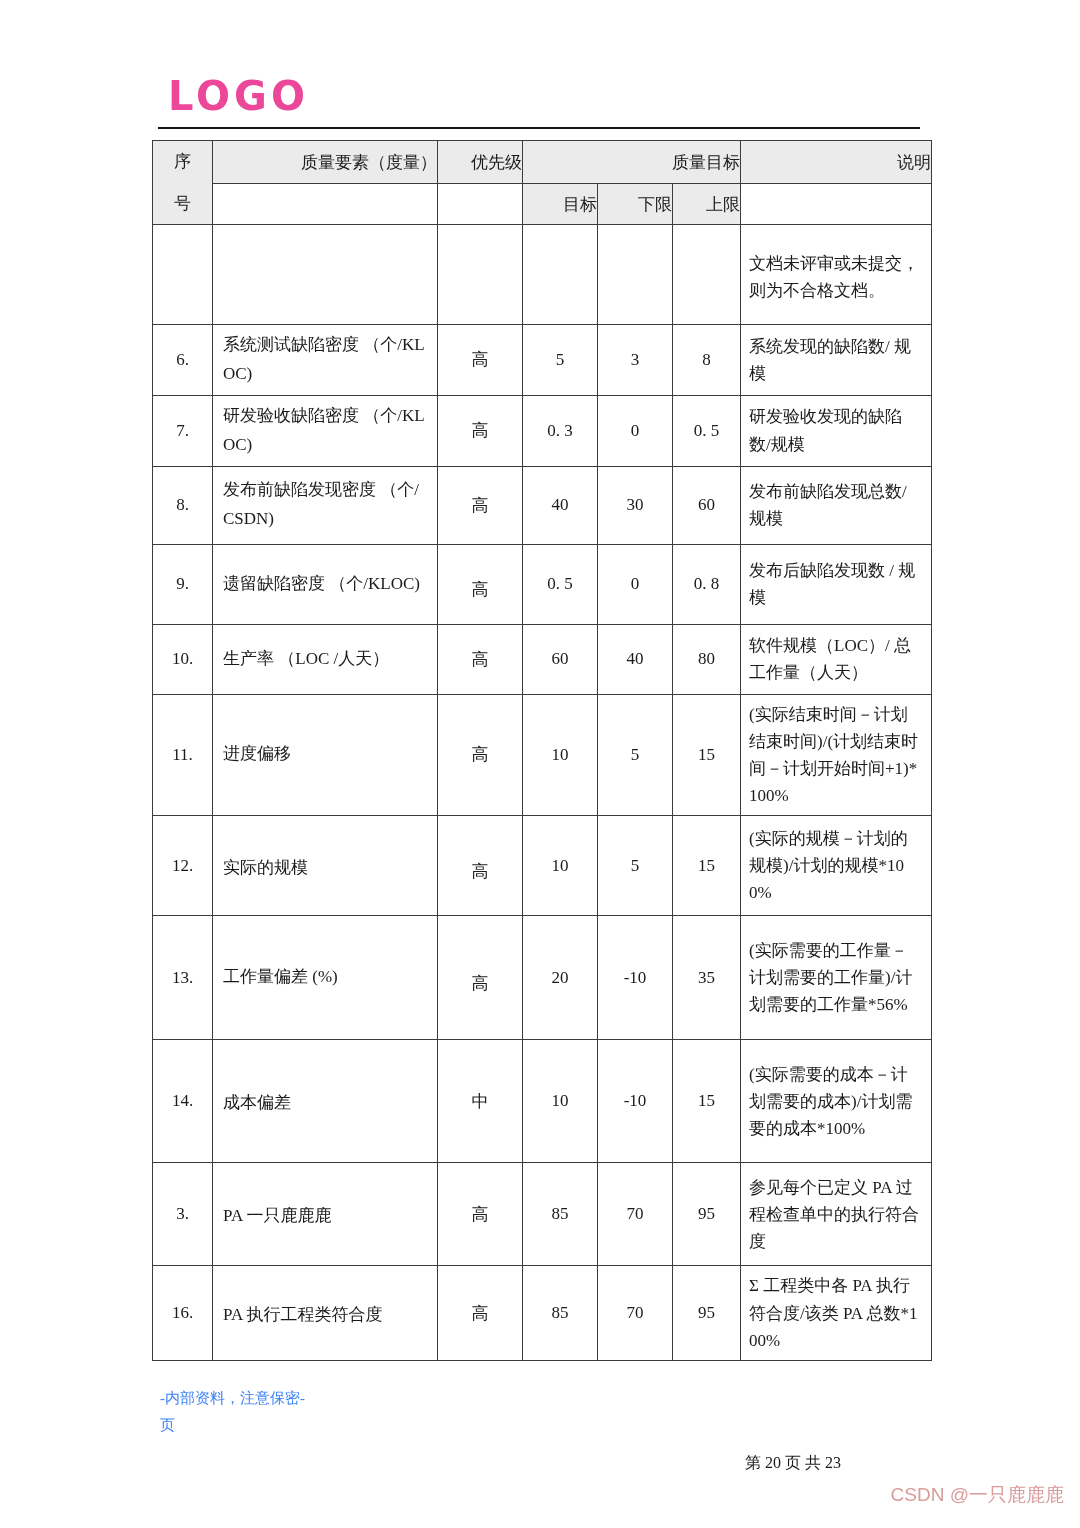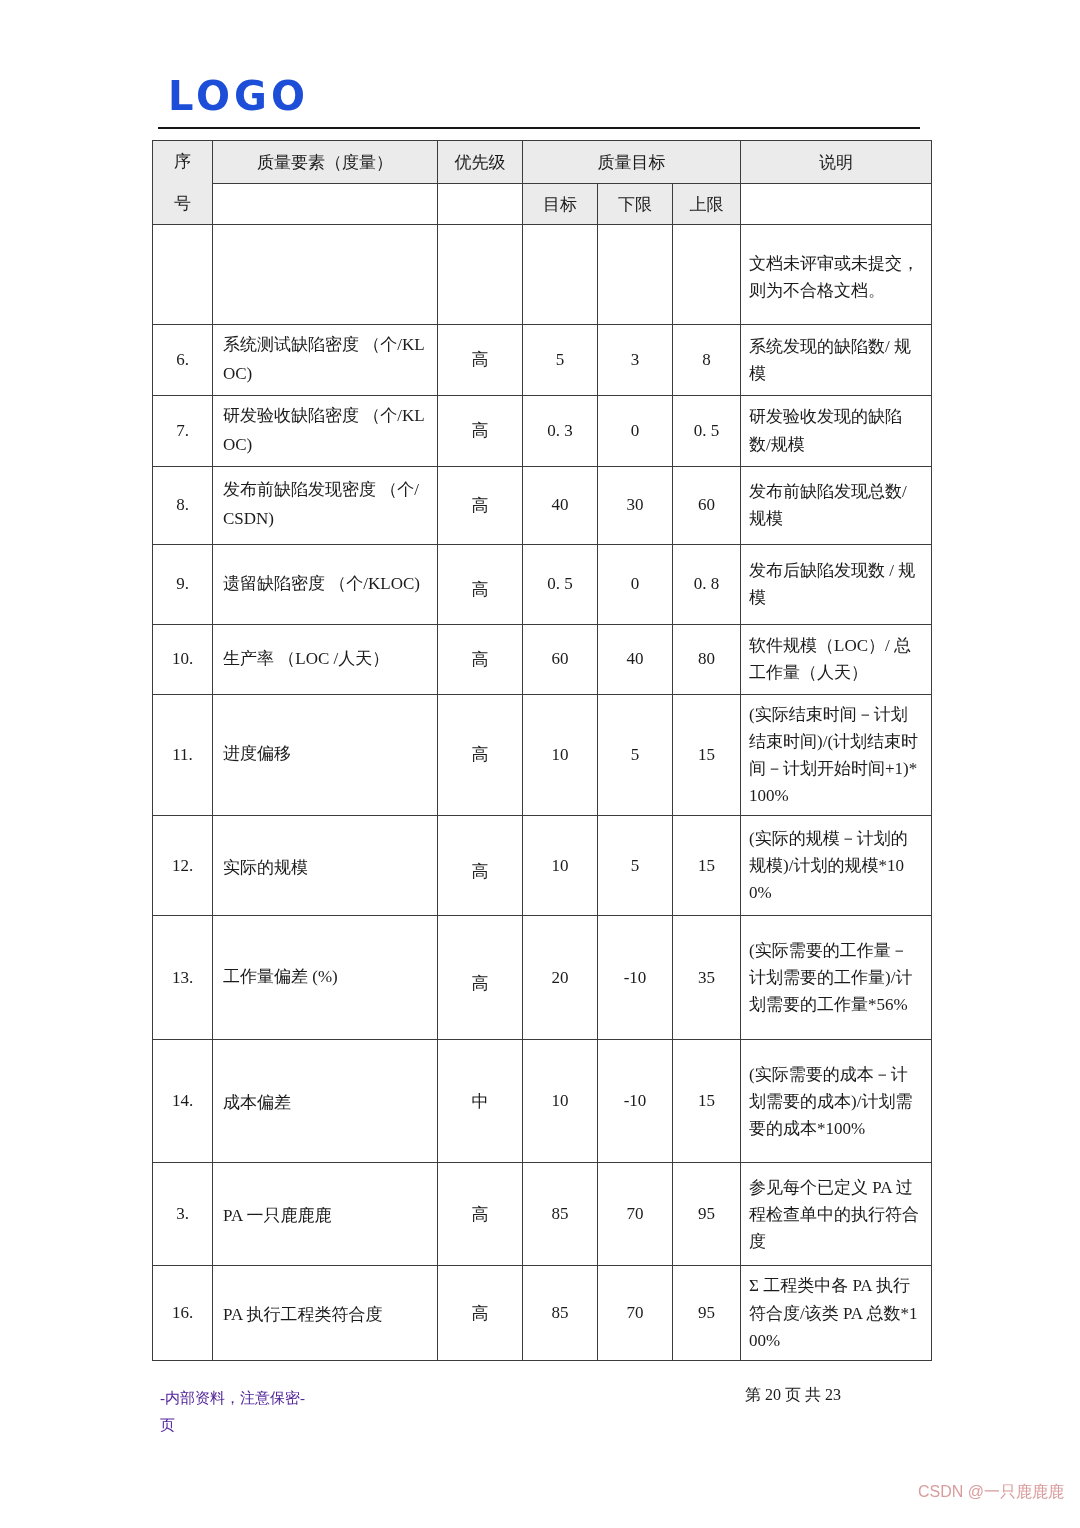--- a/index.html
+++ b/index.html
@@ -14,21 +14,21 @@
     overflow: hidden;
   }
   .logo {
     position: absolute;
     left: 168px;
     top: 76px;
     font-family: "DejaVu Sans", "Liberation Sans", sans-serif;
     font-weight: 800;
     font-size: 40px;
     letter-spacing: 4px;
-    color: #1d4ed8;
+    color: #ec4899;
     line-height: 1;
   }
   .rule {
     position: absolute;
     left: 158px;
     top: 127px;
     width: 762px;
     height: 2px;
     background: #161616;
   }
@@ -40,51 +40,51 @@
     border-collapse: collapse;
     table-layout: fixed;
     font-size: 17px;
   }
   .qtable td, .qtable th {
     border: 1px solid #3c3c3c;
     vertical-align: middle;
     font-weight: normal;
     overflow: hidden;
   }
-  .hgray { background: #ebebeb; text-align: center; }
+  .hgray { background: #ebebeb; text-align: right; }
   .blank { background: #ffffff; }
   .seq-cell { background: #ebebeb; padding: 0; }
   .seq-wrap { display: flex; flex-direction: column; height: 100%; }
   .seq-wrap span { flex: 1; display: flex; align-items: center; justify-content: center; }
   .c-no { text-align: center; }
   .c-factor { text-align: left; padding: 6px 10px; line-height: 1.7; word-break: break-all; margin-top: 16px; }
   .c-pri { text-align: center; }
   .c-num { text-align: center; }
   .c-desc { text-align: left; padding: 6px 8px; line-height: 1.6; word-break: break-all; }
   .vtop { vertical-align: top; padding-top: 11px; }
   .footer-left {
     position: absolute;
     left: 160px;
     top: 1385px;
     font-size: 15px;
     line-height: 1.8;
-    color: #4c1d95;
+    color: #3b82f6;
   }
   .footer-right {
     position: absolute;
     left: 745px;
-    top: 1385px;
+    top: 1453px;
     font-size: 16px;
     color: #1b1b1b;
   }
   .watermark {
     position: absolute;
     right: 16px;
     top: 1482px;
-    font-size: 16px;
+    font-size: 19px;
     color: #D99C9C;
     font-family: "Liberation Sans", sans-serif;
   }
 </style>
 </head>
 <body>
 
 <div class="page">
 
   <div class="logo">LOGO</div>

